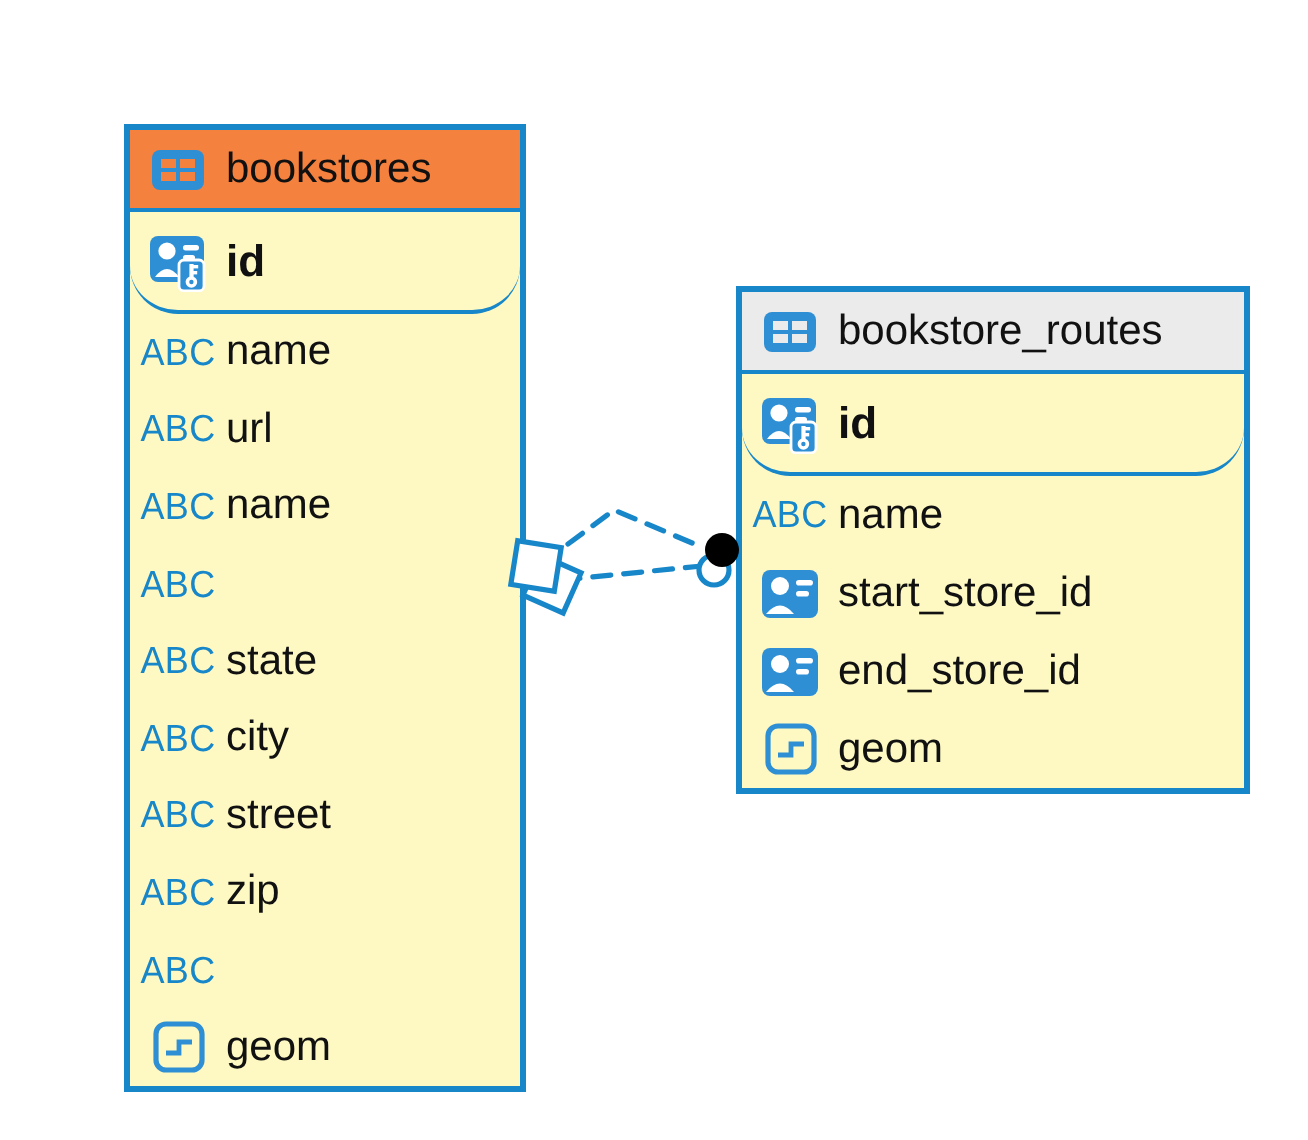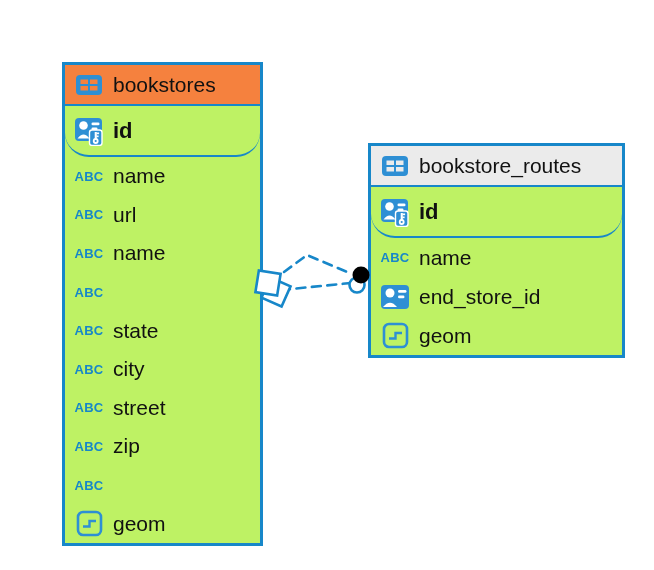--- a/index.html
+++ b/index.html
@@ -4,21 +4,21 @@
 <style>
   html,body{margin:0;padding:0;}
   body{
     width:654px;height:570px;position:relative;overflow:hidden;
     background:#ffffff;
     font-family:"Liberation Sans", sans-serif;
     color:#111111;
   }
   .erd-table{
     position:absolute;
-    background:#bef264;
+    background:#fef9c3;
     border:3px solid #1787C9;
     box-sizing:border-box;
   }
   .t-left{left:62px;top:62px;width:201px;}
   .t-right{left:368px;top:143px;width:257px;}
   .hdr{
     height:39px;display:flex;align-items:center;gap:8px;
     padding:0 8px;border-bottom:2.5px solid #1787C9;
     font-size:21px;
   }
@@ -32,21 +32,21 @@
     font-size:22px;font-weight:700;border-radius:24px;
   }
   .row{
     display:flex;align-items:center;gap:8px;
     padding:0 8px;font-size:21px;
   }
   .t-left .row{height:38.6px;}
   .t-right .row{height:39px;}
   .ic{width:32px;display:flex;align-items:center;justify-content:center;flex:0 0 32px;}
   .abc{
-    font-weight:700;font-size:13px;letter-spacing:0.2px;
+    font-weight:400;font-size:18px;letter-spacing:0.2px;
     color:#1787C9;transform:scaleY(1.05);
   }
   .overlay{
     position:absolute;left:0;top:0;width:654px;height:570px;
     pointer-events:none;
   }
   .dash{
     stroke:#1787C9;stroke-width:2.6;fill:none;
     stroke-dasharray:9 6.5;stroke-linecap:round;
   }
@@ -189,20 +189,32 @@
   <div class="row">
     <span class="ic">
       <svg width="30" height="26" viewBox="0 0 30 26">
         <rect x="1" y="1" width="28" height="24" rx="4" fill="#2E8FD4"></rect>
         <circle cx="10" cy="9" r="4.5" fill="#ffffff"></circle>
         <path d="M3,23 q7,-8.5 14,0 z" fill="#ffffff"></path>
         <rect x="18" y="6" width="8.5" height="2.8" rx="1.4" fill="#ffffff"></rect>
         <rect x="18" y="11.5" width="6.5" height="2.8" rx="1.4" fill="#ffffff"></rect>
       </svg>
     </span>
+    <span>start_store_id</span>
+  </div>
+  <div class="row">
+    <span class="ic">
+      <svg width="30" height="26" viewBox="0 0 30 26">
+        <rect x="1" y="1" width="28" height="24" rx="4" fill="#2E8FD4"></rect>
+        <circle cx="10" cy="9" r="4.5" fill="#ffffff"></circle>
+        <path d="M3,23 q7,-8.5 14,0 z" fill="#ffffff"></path>
+        <rect x="18" y="6" width="8.5" height="2.8" rx="1.4" fill="#ffffff"></rect>
+        <rect x="18" y="11.5" width="6.5" height="2.8" rx="1.4" fill="#ffffff"></rect>
+      </svg>
+    </span>
     <span>end_store_id</span>
   </div>
   <div class="row">
     <span class="ic">
       <svg width="27" height="27" viewBox="0 0 27 27">
         <rect x="2" y="2" width="23" height="23" rx="5" fill="none" stroke="#2E8FD4" stroke-width="2.6"></rect>
         <path d="M7,16.5 h6.5 v-5.5 h6.5" fill="none" stroke="#2E8FD4" stroke-width="2.4"></path>
       </svg>
     </span>
     <span>geom</span>

